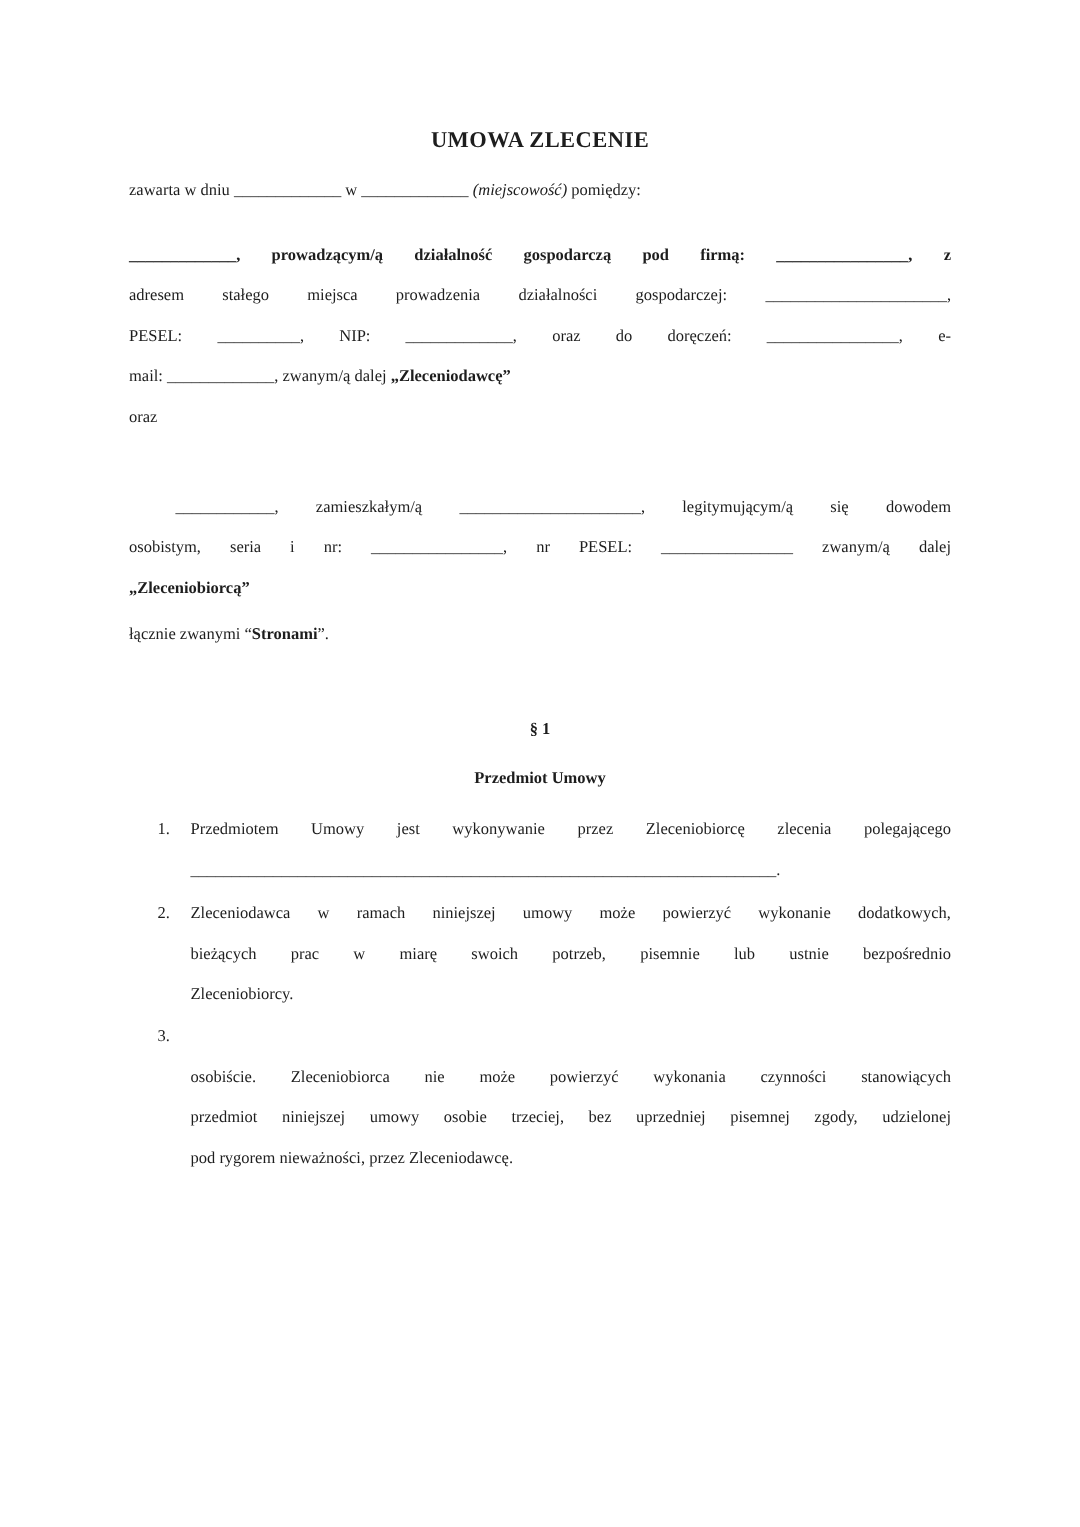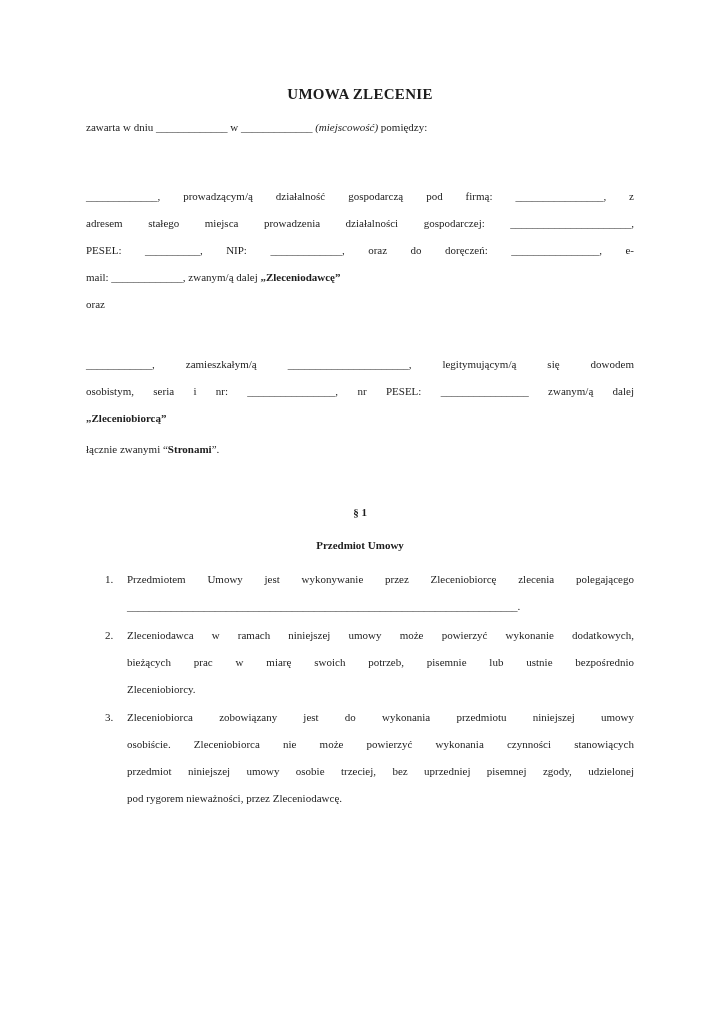--- a/index.html
+++ b/index.html
@@ -50,34 +50,34 @@
   .i { font-style: italic; }
   .blank { letter-spacing: 0; }
 </style>
 </head>
 <body>
 
 <div class="page">
   <div class="doc-body">
       <div class="line center title"><span class="b">UMOWA ZLECENIE</span></div>
       <div class="line" style="margin-top: 6px;"><span>zawarta w dniu </span><span class="blank">_____________</span><span> w </span><span class="blank">_____________</span><span> </span><span class="i">(miejscowość)</span><span> pomiędzy:</span></div>
-      <div class="line just" style="margin-top: 42px;"><span class="blank">_____________</span><span>, prowadzącym/ą działalność gospodarczą pod firmą: </span><span class="blank">________________</span><span>, z</span></div>
+      <div class="line just" style="margin-top: 16px; font-weight: bold;"><span class="blank">_____________</span><span>, prowadzącym/ą działalność gospodarczą pod firmą: </span><span class="blank">________________</span><span>, z</span></div>
       <div class="line just"><span>adresem stałego miejsca prowadzenia działalności gospodarczej: </span><span class="blank">______________________</span><span>,</span></div>
       <div class="line just"><span>PESEL: </span><span class="blank">__________</span><span>, NIP: </span><span class="blank">_____________</span><span>, oraz do doręczeń: </span><span class="blank">________________</span><span>, e-</span></div>
       <div class="line"><span>mail: </span><span class="blank">_____________</span><span>, zwanym/ą dalej </span><span class="b">„Zleceniodawcę”</span></div>
       <div class="line" style=""><span>oraz</span></div>
-      <div class="line just" style="margin-top: 33px;"><span class="blank">____________</span><span>, zamieszkałym/ą </span><span class="blank">______________________</span><span>, legitymującym/ą się dowodem</span></div>
+      <div class="line just" style="margin-top: 33px; margin-left: 31px;"><span class="blank">____________</span><span>, zamieszkałym/ą </span><span class="blank">______________________</span><span>, legitymującym/ą się dowodem</span></div>
       <div class="line just"><span>osobistym, seria i nr: </span><span class="blank">________________</span><span>, nr PESEL: </span><span class="blank">________________</span><span> zwanym/ą dalej</span></div>
       <div class="line"><span class="b">„Zleceniobiorcą”</span></div>
       <div class="line" style="margin-top: 4px;"><span>łącznie zwanymi “</span><span class="b">Stronami</span><span>”.</span></div>
       <div class="line center" style="margin-top: 36px;"><span class="b">§ 1</span></div>
       <div class="line center" style="margin-top: 6px;"><span class="b">Przedmiot Umowy</span></div>
       <div class="line just indent" style="margin-top: 7px;"><span class="num">1.</span><span>Przedmiotem Umowy jest wykonywanie przez Zleceniobiorcę zlecenia polegającego</span></div>
       <div class="line indent"><span class="blank">_______________________________________________________________________</span><span>.</span></div>
       <div class="line just indent" style="margin-top: 2px;"><span class="num">2.</span><span>Zleceniodawca w ramach niniejszej umowy może powierzyć wykonanie dodatkowych,</span></div>
       <div class="line just indent"><span>bieżących prac w miarę swoich potrzeb, pisemnie lub ustnie bezpośrednio</span></div>
       <div class="line indent"><span>Zleceniobiorcy.</span></div>
-      <div class="line just indent" style="margin-top: 1px;"><span class="num">3.</span><span>Zleceniobiorca zobowiązany jest do wykonania przedmiotu niniejszej umowy</span></div>
+      <div class="line just indent" style="margin-top: 1px;"><span class="num">3.</span></div>
       <div class="line just indent"><span>osobiście. Zleceniobiorca nie może powierzyć wykonania czynności stanowiących</span></div>
       <div class="line just indent"><span>przedmiot niniejszej umowy osobie trzeciej, bez uprzedniej pisemnej zgody, udzielonej</span></div>
       <div class="line indent"><span>pod rygorem nieważności, przez Zleceniodawcę.</span></div>
     </div>
 </div>
 
 </body></html>

